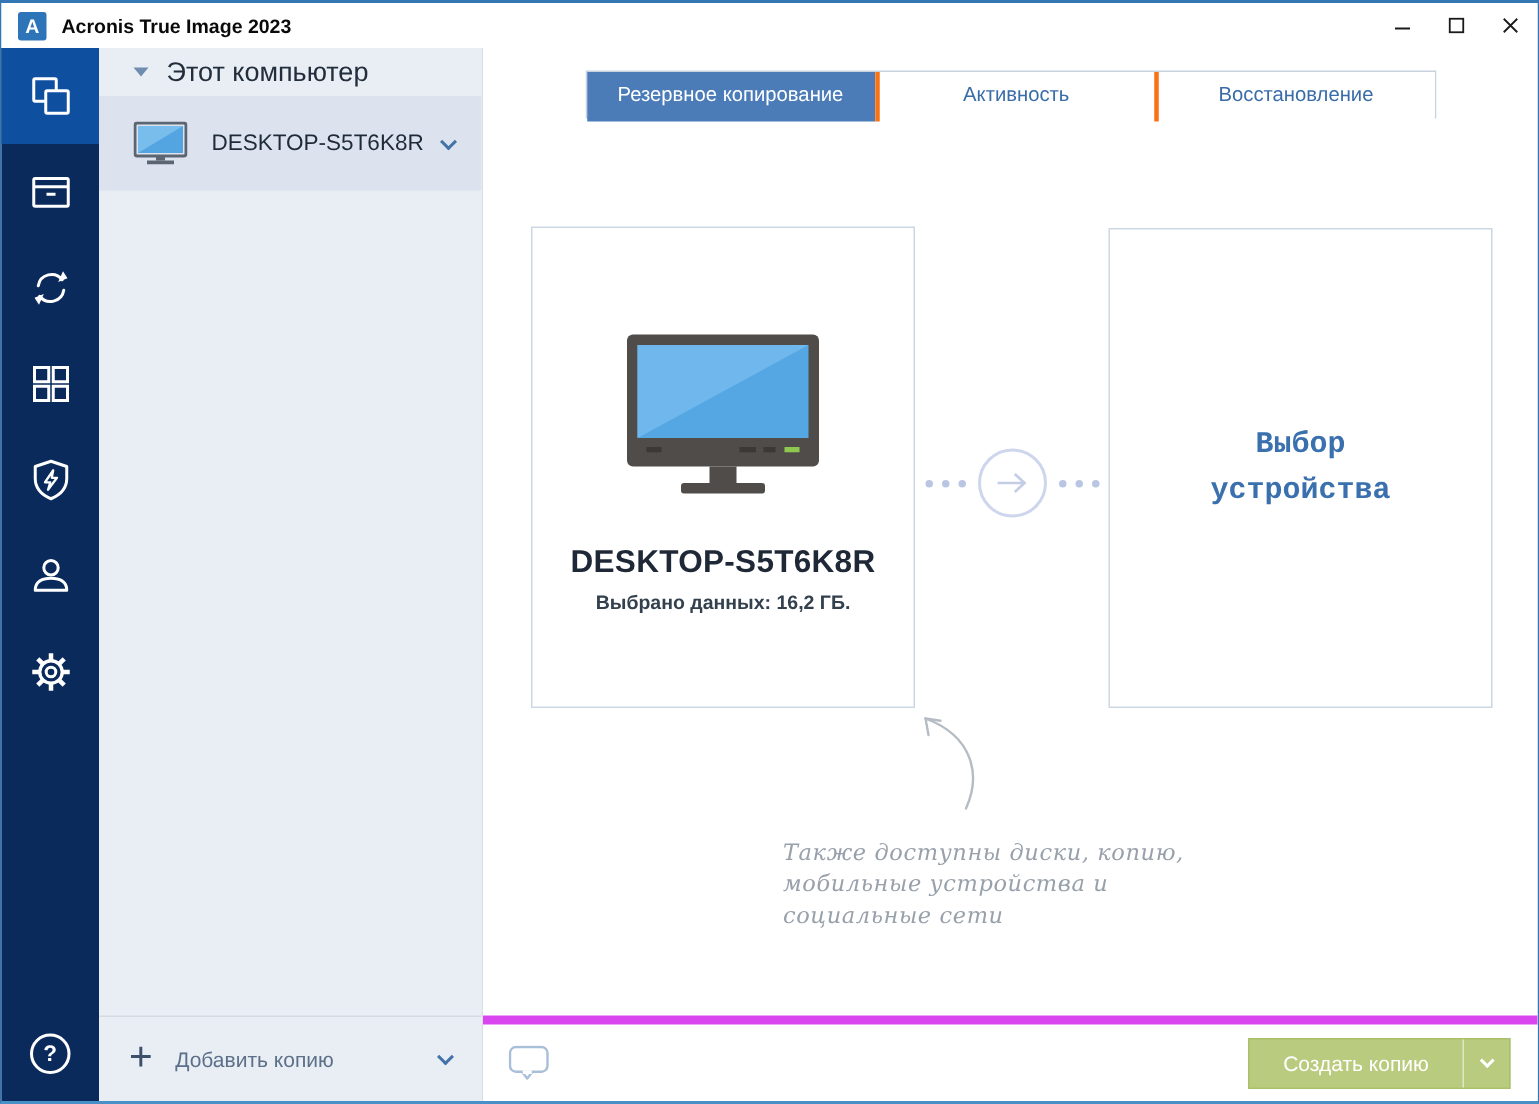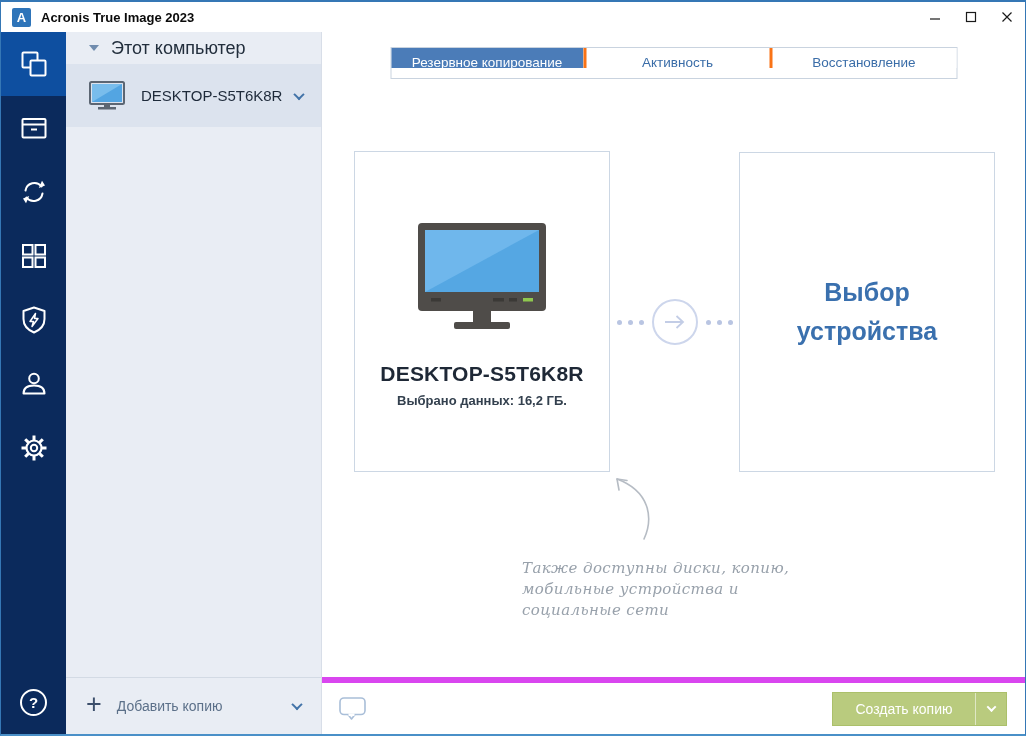--- a/index.html
+++ b/index.html
@@ -48,35 +48,35 @@
   .add-row { height:57px; border-top:1px solid #d3dae4; display:flex; align-items:center; padding:0 20px; }
   .plus { font-size:27px; font-weight:300; color:#3c4f6b; margin-right:15px; margin-top:-3px; }
   .add-label { font-size:14px; color:#5c7089; }
   .add-row .chev { margin-left:auto; }
 
   
   .main { flex:1; position:relative; background:#fff; border-left:1px solid #d8dee8; }
 
   .tabs { position:absolute; top:15px; left:50%; transform:translateX(-50%);
           display:flex; border:1px solid #c9d3df; height:32px; }
-  .tab { height:20px; line-height:30px; text-align:center; font-size:13.5px; color:#3a6da8;
+  .tab { height:33px; line-height:30px; text-align:center; font-size:13.5px; color:#3a6da8;
          background:#fff; cursor:default; }
   .tab + .tab { border-left:3px solid #f97316; }
   .tab.active { background:#4b7cb8; color:#fff; border:none; }
   .tab-1 { width:192px; } .tab-2 { width:186px; } .tab-3 { width:187px; }
 
   .box { position:absolute; border:1px solid #ccd7e4; background:#fff; }
   .box-source { left:32px; top:119px; width:256px; height:321px;
                 display:flex; flex-direction:column; align-items:center; }
   .box-dest { left:417px; top:120px; width:256px; height:320px;
               display:flex; align-items:center; justify-content:center; }
   .monitor-wrap { margin-top:70px; }
   .source-name { margin-top:28px; font-size:21px; font-weight:700; color:#1e2836; letter-spacing:0.2px; }
   .source-details { margin-top:7px; font-size:13px; color:#33404e;font-weight:bold; }
-  .dest-label { font-size:25px; font-weight:700; color:#3a70ae; text-align:center; line-height:1.55; }
+  .dest-label { font-size:20px; font-weight:700; color:#3a70ae; text-align:center; line-height:1.55;font-family:Liberation Mono, monospace; }
 
   .arrow-group { position:absolute; left:288px; top:264px; width:130px; height:52px;
                  display:flex; align-items:center; justify-content:center; }
   .dots { display:flex; }
   .dot { width:5px; height:5px; border-radius:50%; background:#b9c5e2; margin:0 3px; }
   .arrow-circle { width:46px; height:46px; border:2px solid #cdd6ec; border-radius:50%;
                   display:flex; align-items:center; justify-content:center; margin:0 5px; }
 
   .annotation-arrow { position:absolute; left:282px; top:442px; }
   .annotation-text { position:absolute; left:200px; top:526px; width:290px;

